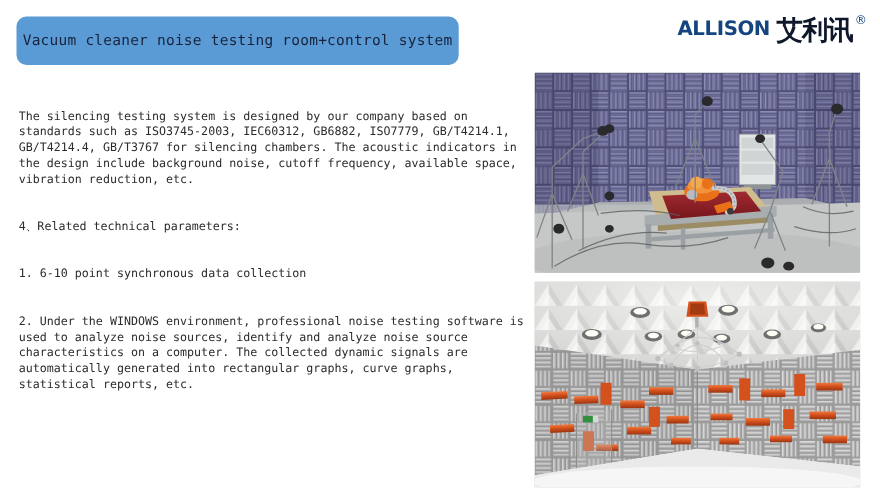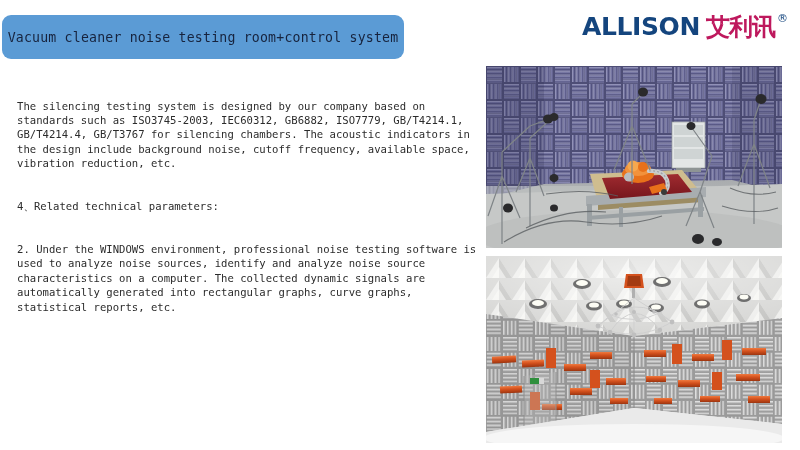--- a/index.html
+++ b/index.html
@@ -16,21 +16,21 @@
   }
 
   
   #header {
     position: absolute;
     left: 0; top: 0;
     width: 800px; height: 62px;
   }
   #title-banner {
     position: absolute;
-    left: 2px; top: 15px;
+    left: 15px; top: 15px;
     width: 402px; height: 44px;
     background: #5b9bd5;
     border-radius: 9px;
     box-sizing: border-box;
     display: flex;
     align-items: center;
     justify-content: center;
   }
   #title-banner-text {
     font-family: "DejaVu Sans Mono", "Liberation Mono", monospace;
@@ -43,30 +43,30 @@
   #logo {
     position: absolute;
     right: 12px; top: 12px;
     height: 34px;
     display: flex;
     align-items: flex-start;
   }
   #logo-wordmark {
     font-family: "DejaVu Sans", sans-serif;
     font-weight: bold;
-    font-size: 25px;
+    font-size: 18px;
     color: #14457e;
     letter-spacing: -0.4px;
     line-height: 30px;
   }
   #logo-cn {
     font-family: "DejaVu Sans", sans-serif;
     font-weight: bold;
     font-size: 24px;
-    color: #be185d;
+    color: #0f172a;
     line-height: 30px;
     margin-left: 6px;
     letter-spacing: -1px;
   }
   #logo-reg {
     font-family: "DejaVu Sans", sans-serif;
     font-size: 11px;
     color: #14457e;
     line-height: 11px;
     margin-left: 2px;
@@ -118,20 +118,21 @@
     <span id="logo-wordmark">ALLISON</span>
     <span id="logo-cn">艾利讯</span>
     <span id="logo-reg">®</span>
   </div>
 
 </div>
 
 <div id="body-text">
   <p>The silencing testing system is designed by our company based on standards such as ISO3745-2003, IEC60312, GB6882, ISO7779, GB/T4214.1, GB/T4214.4, GB/T3767 for silencing chambers. The acoustic indicators in the design include background noise, cutoff frequency, available space, vibration reduction, etc.</p>
   <p>4、Related technical parameters:</p>
+  <p>1. 6-10 point synchronous data collection</p>
   <p>2. Under the WINDOWS environment, professional noise testing software is used to analyze noise sources, identify and analyze noise source characteristics on a computer. The collected dynamic signals are automatically generated into rectangular graphs, curve graphs, statistical reports, etc.</p>
   
   
   
   
 </div>
 
 <div class="photo" id="photo-top">
   <svg viewBox="0 0 296 182" preserveAspectRatio="none">
     <defs>

